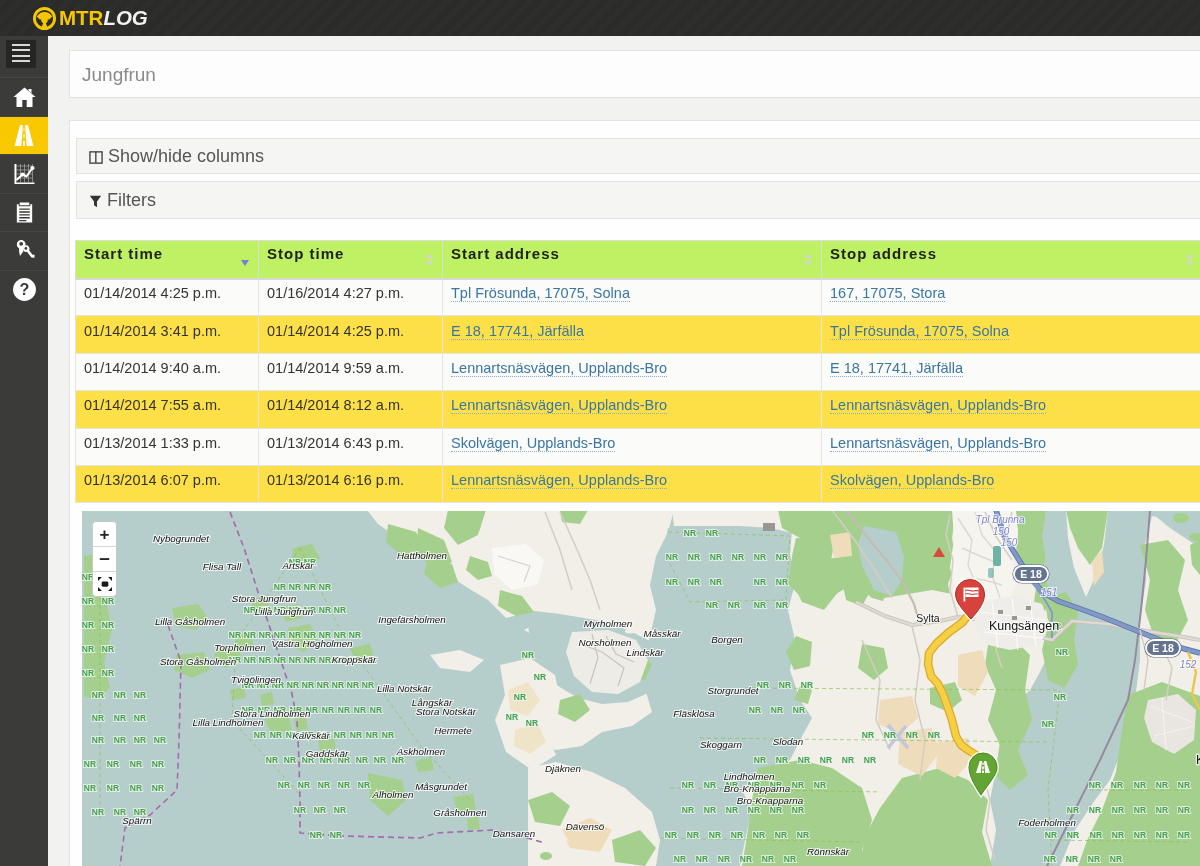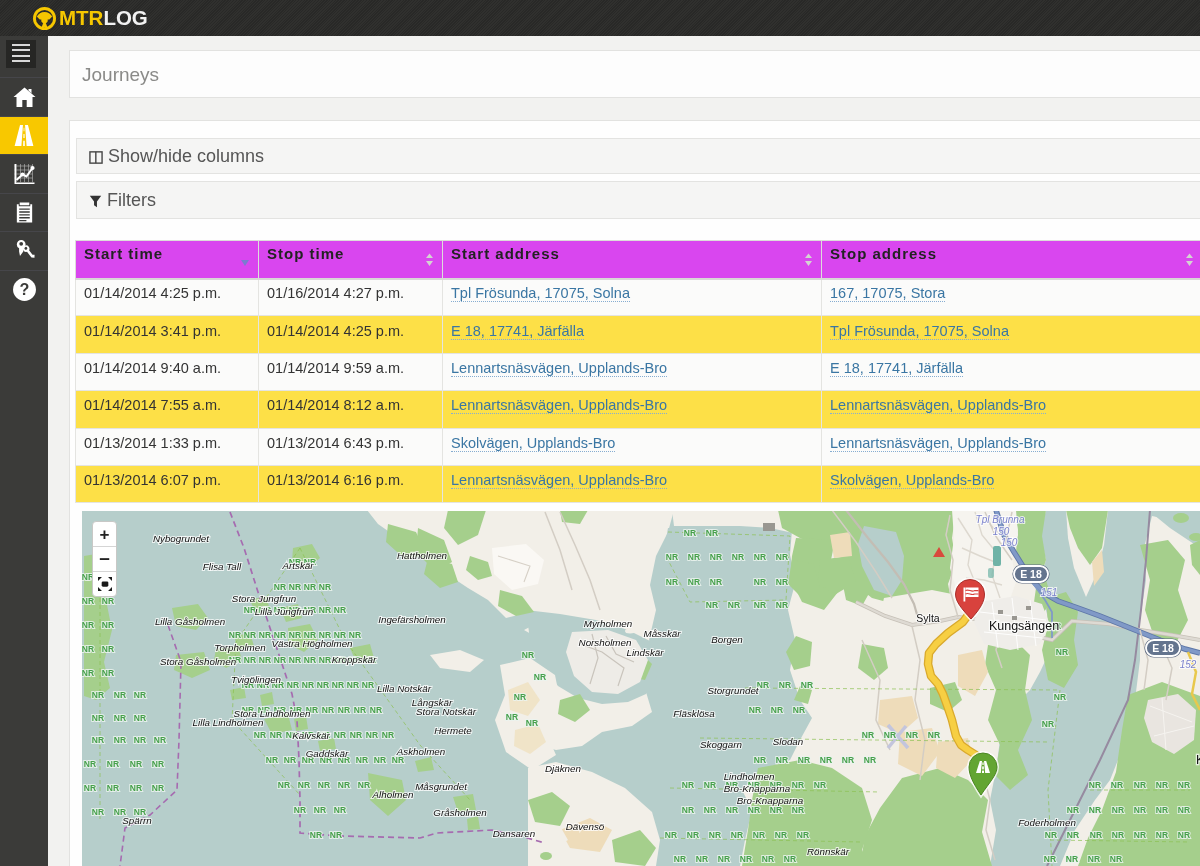--- a/index.html
+++ b/index.html
@@ -4,37 +4,37 @@
 <style>
 * { margin:0; padding:0; box-sizing:border-box; }
 html,body { width:1200px; height:866px; overflow:hidden; background:#f2f2f0; font-family:"Liberation Sans", sans-serif; }
 #topbar { position:absolute; left:0; top:0; width:1200px; height:36px;
   background:#2b2b29;
   background-image:repeating-linear-gradient(135deg, rgba(255,255,255,0.025) 0 1px, rgba(0,0,0,0.06) 1px 2px);
 }
 #logo { position:absolute; left:33px; top:5px; height:26px; display:flex; align-items:center; }
 #logo svg { display:block; }
 #logotext { font-size:20.5px; font-weight:bold; letter-spacing:0px; margin-left:3px; line-height:26px;}
-#logotext .y { color:#f6c700; } #logotext .w { color:#f2f2f2; }
+#logotext .y { color:#f6c700; } #logotext .w { color:#f2f2f2;font-style:italic; }
 #sidebar { position:absolute; left:0; top:36px; width:48px; height:830px; background:#3b3b39; }
 #hamb { position:absolute; left:6px; top:4px; width:30px; height:28px; background:#262624; }
 #hamb div { height:2px; background:#d8d8d8; margin:3.5px 6px 0 6px; }
 .sideitem { position:absolute; left:0; width:48px; height:38px; border-top:1px solid #46464a; display:flex; align-items:center; justify-content:center; }
 .sideitem.active { background:#f8c800; }
 #content { position:absolute; left:48px; top:36px; width:1152px; height:830px; }
 .panel { position:absolute; background:#fdfdfd; border:1px solid #e2e2e0; }
 #jpanel { left:21px; top:14px; width:1160px; height:48px; }
 #jpanel .t { font-size:19px; color:#8a8a88; position:absolute; left:12px; top:13px; }
 #mainpanel { left:21px; top:84px; width:1160px; height:760px; background:#fefefe; }
 .bar { position:absolute; left:6px; width:1145px; background:#f5f5f4; border:1px solid #e3e3e1; color:#555; font-size:18px; }
 #bar1 { top:17px; height:36px; line-height:34px; }
 #bar2 { top:60px; height:38px; line-height:36px; }
 .bar .ic { display:inline-block; margin-left:12px; margin-right:5px; vertical-align:-2px; }
 table { position:absolute; left:5px; top:119px; border-collapse:collapse; table-layout:fixed; width:1128px; font-size:14.5px; }
-table th { text-align:left; font-weight:bold; color:#222; letter-spacing:1px; font-size:15px; padding:0 0 12px 8px; height:38px; border:1px solid #ddddda; border-bottom:2px solid #d8d8d5; background:#d946ef; position:relative; }
+table th { text-align:left; font-weight:bold; color:#222; letter-spacing:1px; font-size:15px; padding:0 0 12px 8px; height:38px; border:1px solid #ddddda; border-bottom:2px solid #d8d8d5; background:#bef264; position:relative; }
 table td { padding:0 0 8px 8px; height:37.4px; border:1px solid #e4e4e1; color:#333; }
 tr.odd td { background:#fbfbfa; }
 tr.even td { background:#fde047; }
 td a { color:#3a76a3; text-decoration:none; border-bottom:1px dotted #86add1; }
 .sorts { position:absolute; right:8px; top:12px; }
 #mapwrap { position:absolute; left:12px; top:390px; width:1131px; height:360px; overflow:hidden; background:#b6cecb; }
 .zctl { position:absolute; left:10px; width:25px; background:#fff; border:1px solid #c8c8c6; border-radius:4px; text-align:center; color:#222; font-weight:bold; z-index:5;}
 </style>
 </head>
 <body>
@@ -97,21 +97,21 @@
   </div>
   <div class="sideitem" style="top:233.5px; height:38px;">
     <svg width="25" height="25" viewBox="0 0 24 24">
         <circle cx="12" cy="12" r="11" fill="#fff"></circle>
         <text x="12" y="17.5" text-anchor="middle" font-family="Liberation Sans" font-size="15.5" font-weight="bold" fill="#3b3b39">?</text>
       </svg>
   </div>
 </div>
 <div id="content">
   <div class="panel" id="jpanel">
-      <div class="t">Journeys</div>
+      <div class="t">Jungfrun</div>
     </div>
   <div class="panel" id="mainpanel">
     <div class="bar" id="bar1"><span class="ic"><svg width="14" height="13" viewBox="0 0 16 15">
             <rect x="1" y="1" width="14" height="13" fill="none" stroke="#444" stroke-width="1.6"></rect>
             <rect x="7" y="1" width="1.6" height="13" fill="#444"></rect>
           </svg></span>Show/hide columns</div>
     <div class="bar" id="bar2"><span class="ic"><svg width="13" height="13" viewBox="0 0 16 16">
             <path d="M1 1 L15 1 L9.8 8 L9.8 15 L6.2 12.5 L6.2 8 Z" fill="#333"></path>
           </svg></span>Filters</div>
     <table>

